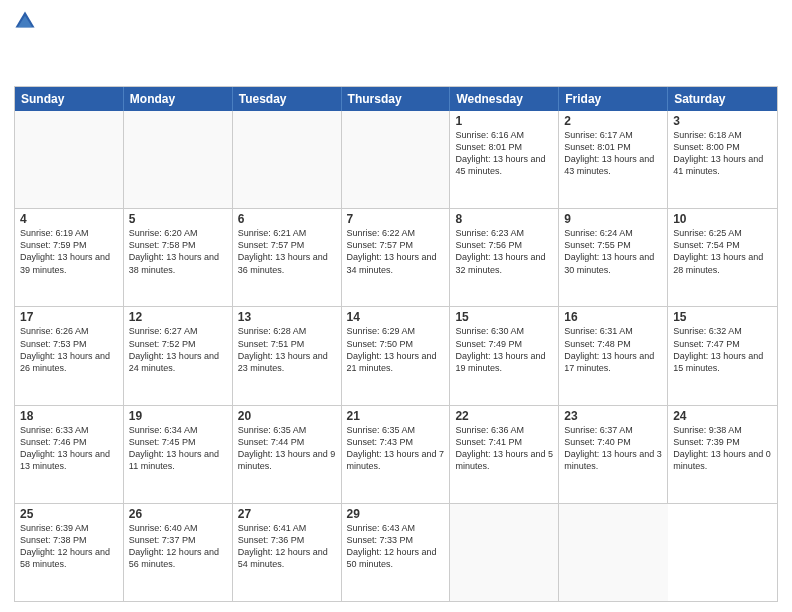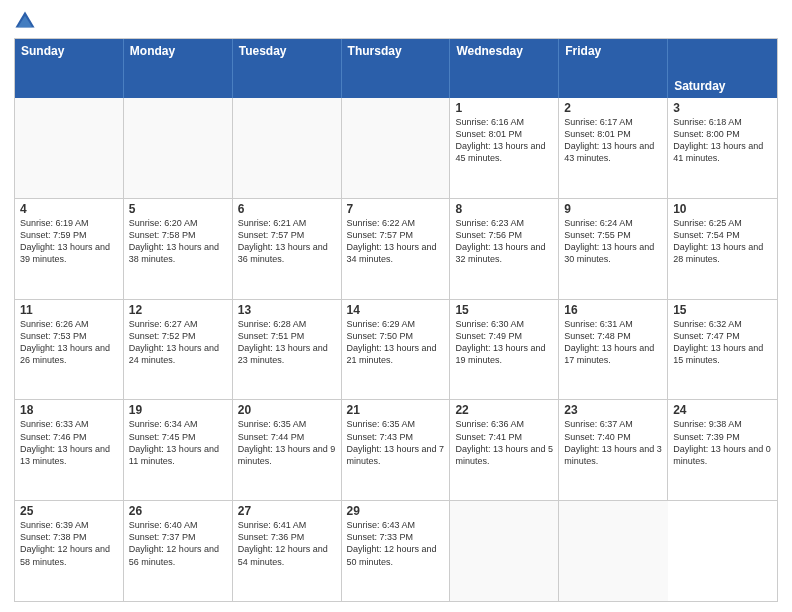--- a/index.html
+++ b/index.html
@@ -9,20 +9,21 @@
       width: 792px;
       height: 612px;
       overflow: hidden;
     }
     .page {
       width: 792px;
       height: 612px;
       padding: 10px 14px;
       display: flex;
       flex-direction: column;
+      gap: 48px;
     }
     .header {
       display: flex;
       align-items: flex-start;
       justify-content: space-between;
       margin-bottom: 6px;
     }
     .logo {
       display: flex;
       align-items: center;
@@ -64,21 +65,21 @@
       background: #2b5faa;
     }
     .cal-header-cell {
       color: #fff;
       font-size: 12px;
       font-weight: bold;
       padding: 5px 6px;
       border-right: 1px solid #4a7fc1;
       text-align: left;
     }
-    .cal-header-cell:last-child { border-right: none; margin-top: 35px; }
+    .cal-header-cell:last-child { border-right: none; }
     .cal-body {
       flex: 1;
       display: flex;
       flex-direction: column;
     }
     .cal-row {
       display: grid;
       grid-template-columns: repeat(7, 1fr);
       flex: 1;
       border-top: 1px solid #ccc;
@@ -201,21 +202,21 @@
           </div>
           <div class="cal-cell">
             <div class="day-num">10</div>
             <div class="cell-info">Sunrise: 6:25 AM
 Sunset: 7:54 PM
 Daylight: 13 hours and 28 minutes.</div>
           </div>
         </div>
         <div class="cal-row">
           <div class="cal-cell">
-            <div class="day-num">11</div>
+            <div class="day-num">17</div>
             <div class="cell-info">Sunrise: 6:26 AM
 Sunset: 7:53 PM
 Daylight: 13 hours and 26 minutes.</div>
           </div>
           <div class="cal-cell">
             <div class="day-num">12</div>
             <div class="cell-info">Sunrise: 6:27 AM
 Sunset: 7:52 PM
 Daylight: 13 hours and 24 minutes.</div>
           </div>

